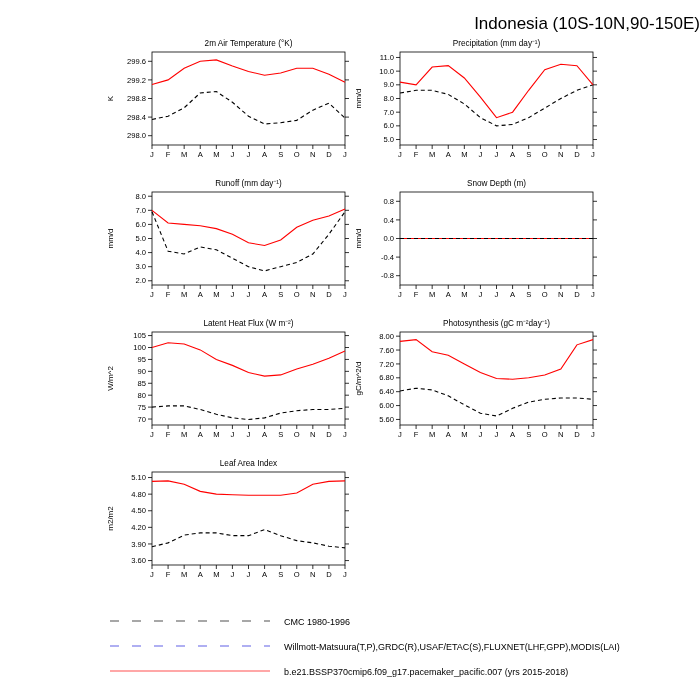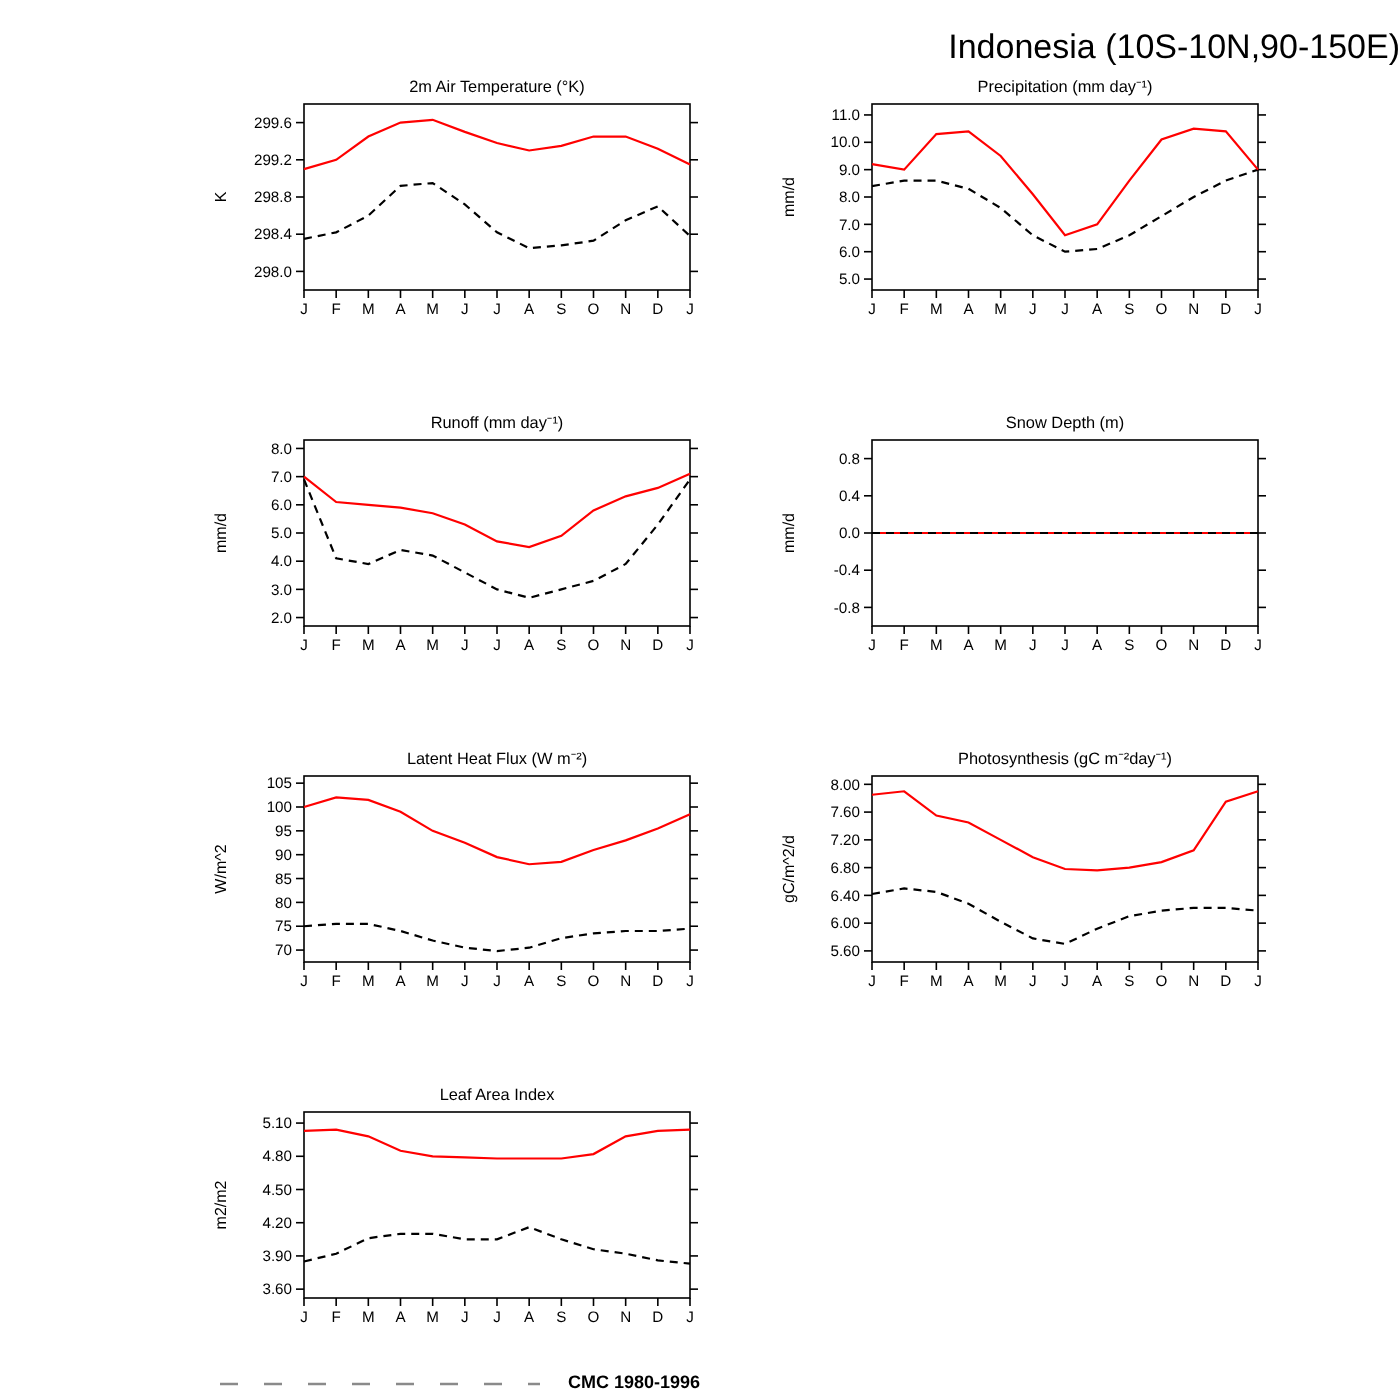--- a/index.html
+++ b/index.html
@@ -7,26 +7,26 @@
     width:700px;height:700px;background:#ffffff;overflow:hidden;
     font-family:"Liberation Sans", sans-serif;color:#000;
   }
   .main-title{
     text-align:right;font-size:17px;font-weight:400;margin:14px 0 2px 0;
   }
   .panels{
     display:grid;
     grid-template-columns:248px 248px;
     column-gap:0;row-gap:8px;
-    margin-left:102px;margin-top:2px;gap:36px;
+    margin-left:102px;margin-top:2px;
   }
   svg.panel{width:248px;height:132px;display:block;}
   svg text{font-family:"Liberation Sans", sans-serif;fill:#000;}
   .legend{margin-left:108px;margin-top:14px;}
-  .legend-row{display:flex;align-items:flex-start;height:25px;font-weight:bold;}
+  .legend-row{display:flex;align-items:flex-end;height:25px;}
   .legend-label{font-size:9px;margin-left:12px;white-space:nowrap;}
 </style>
 </head>
 <body>
 
 <h1 class="main-title">Indonesia (10S-10N,90-150E)</h1>
 
 <div class="panels">
   <svg class="panel" viewBox="0 0 248 132">
       <rect x="50" y="16" width="193" height="93" fill="none" stroke="#000" stroke-width="0.8"></rect>
@@ -400,19 +400,21 @@
   <div class="legend-row">
     <svg class="legend-line" width="164" height="12">
         <line x1="2" y1="6" x2="162" y2="6" stroke="#8a8a8a" stroke-width="1.3" stroke-dasharray="9,13"></line>
       </svg>
     <span class="legend-label">CMC 1980-1996</span>
   </div>
   <div class="legend-row">
     <svg class="legend-line" width="164" height="12">
         <line x1="2" y1="6" x2="162" y2="6" stroke="#9595ee" stroke-width="1.3" stroke-dasharray="9,13"></line>
       </svg>
+    <span class="legend-label">Willmott-Matsuura(T,P),GRDC(R),USAF/ETAC(S),FLUXNET(LHF,GPP),MODIS(LAI)</span>
   </div>
   <div class="legend-row">
     <svg class="legend-line" width="164" height="12">
         <line x1="2" y1="6" x2="162" y2="6" stroke="#ff8a8a" stroke-width="1.3"></line>
       </svg>
+    <span class="legend-label">b.e21.BSSP370cmip6.f09_g17.pacemaker_pacific.007 (yrs 2015-2018)</span>
   </div>
 </div>
 
 </body></html>

